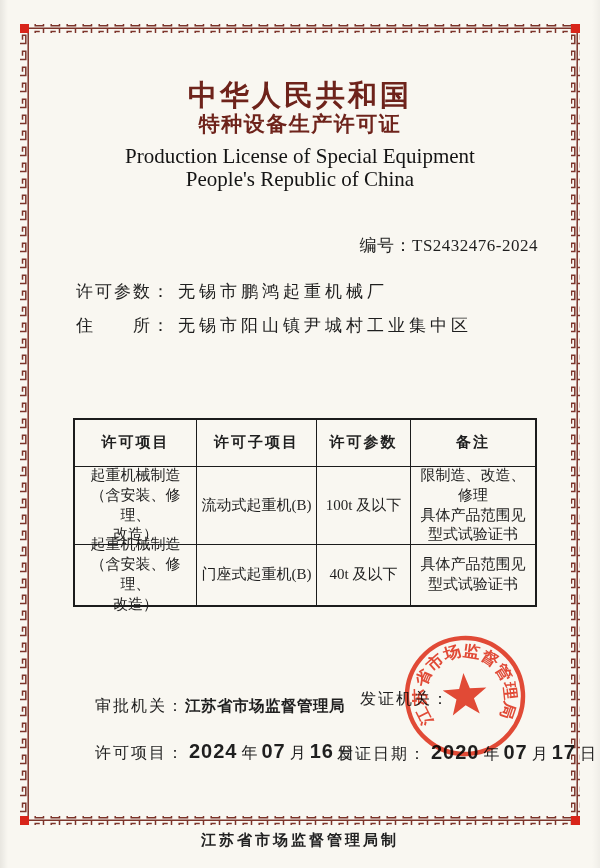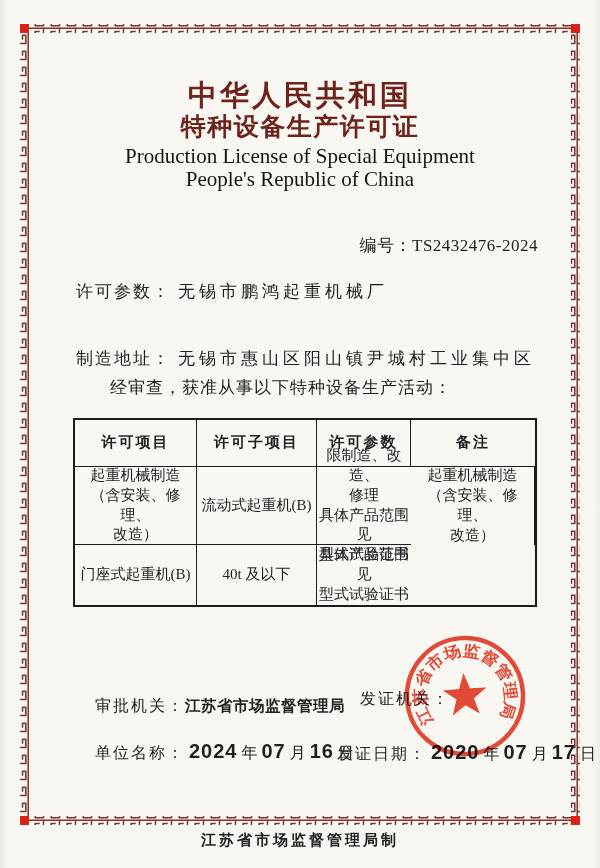--- a/index.html
+++ b/index.html
@@ -12,21 +12,21 @@
   .paper-shade{
     position:absolute;inset:0;pointer-events:none;
     background:linear-gradient(90deg, rgba(0,0,0,0.07) 0, rgba(0,0,0,0) 8px, rgba(0,0,0,0) 592px, rgba(0,0,0,0.04) 600px);
   }
   .abs{position:absolute;}
   .center{left:0;width:600px;text-align:center;}
 
   
   .t-cn{font-weight:bold;color:#6e231b;}
   .t-cn1{top:76px;font-size:29px;letter-spacing:3px;text-align:center;}
-  .t-cn2{top:110px;font-size:25px;letter-spacing:1.5px;}
+  .t-cn2{top:110px;font-size:21px;letter-spacing:1.5px;}
   .t-en{color:#141414;font-size:21px;}
   .t-en1{top:144px;}
   .t-en2{top:167px;}
 
   
   .license-no{top:234px;right:62px;font-size:17px;letter-spacing:0.5px;}
 
   
   .info-row{left:76px;font-size:17px;white-space:nowrap;}
   .info-label{display:inline-block;width:102px;letter-spacing:2px;}
@@ -103,35 +103,35 @@
   <div class="abs center t-en t-en1">Production License of Special Equipment</div>
   <div class="abs center t-en t-en2">People's Republic of China</div>
 
   <div class="abs license-no">
     <span>编号：</span><span>TS2432476-2024</span>
   </div>
 
   <div class="abs info-row row-unit">
     <span class="info-label">许可参数：</span><span class="info-value">无锡市鹏鸿起重机械厂</span>
   </div>
-  <div class="abs info-row row-mfg">
-    <span class="info-label">制造地址：</span><span class="info-value">无锡市惠山区阳山镇尹城村工业集中区</span>
+  <div class="abs info-row row-addr">
+    <span class="info-label">住　　所：</span><span class="info-value">无锡市阳山镇尹城村工业集中区</span>
   </div>
-  <div class="abs approval-note">经审查，获准从事以下特种设备生产活动：</div>
 
   <div class="abs lic-table">
     <div class="cell hdr">许可项目</div>
     <div class="cell hdr">许可子项目</div>
     <div class="cell hdr">许可参数</div>
     <div class="cell hdr last-col">备注</div>
 
     <div class="cell">起重机械制造
 （含安装、修理、
 改造）</div>
     <div class="cell">流动式起重机(B)</div>
+    <div class="cell">100t 及以下</div>
     <div class="cell last-col">限制造、改造、
 修理
 具体产品范围见
 型式试验证书</div>
 
     <div class="cell last-row">起重机械制造
 （含安装、修理、
 改造）</div>
     <div class="cell last-row">门座式起重机(B)</div>
     <div class="cell last-row">40t 及以下</div>
@@ -140,21 +140,21 @@
   </div>
 
   <div class="abs b-row row-approve">
     <span class="b-label">审批机关：</span><span class="approve-value">江苏省市场监督管理局</span>
   </div>
   <div class="abs b-row row-issuer">
     <span class="b-label">发证机关：</span>
   </div>
 
   <div class="abs b-row row-valid">
-    <span class="b-label">单位名称：</span>
+    <span class="b-label">许可项目：</span>
     <span class="num">2024</span>
     <span class="date-unit">年</span>
     <span class="num">07</span>
     <span class="date-unit">月</span>
     <span class="num">16</span>
     <span class="date-unit">日</span>
   </div>
 
   <div class="abs b-row row-issued">
     <span class="b-label">发证日期：</span>

